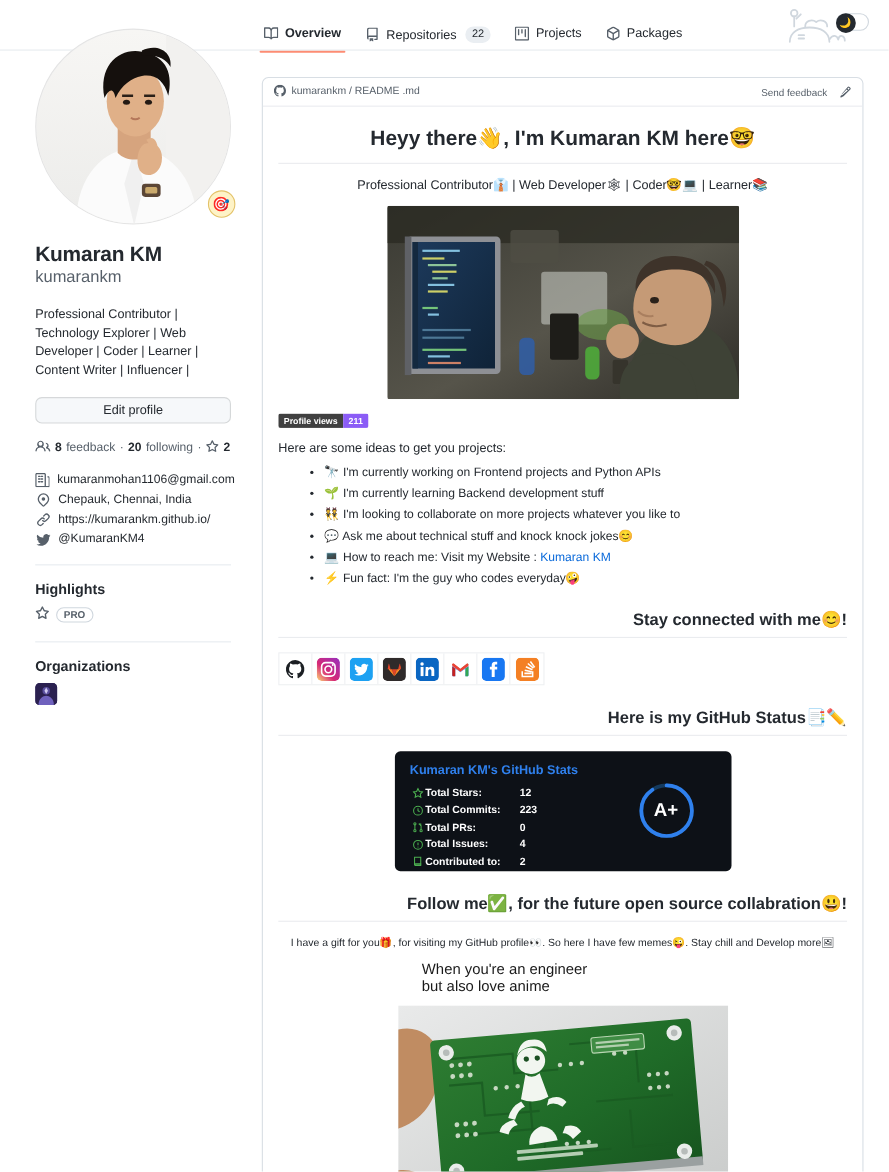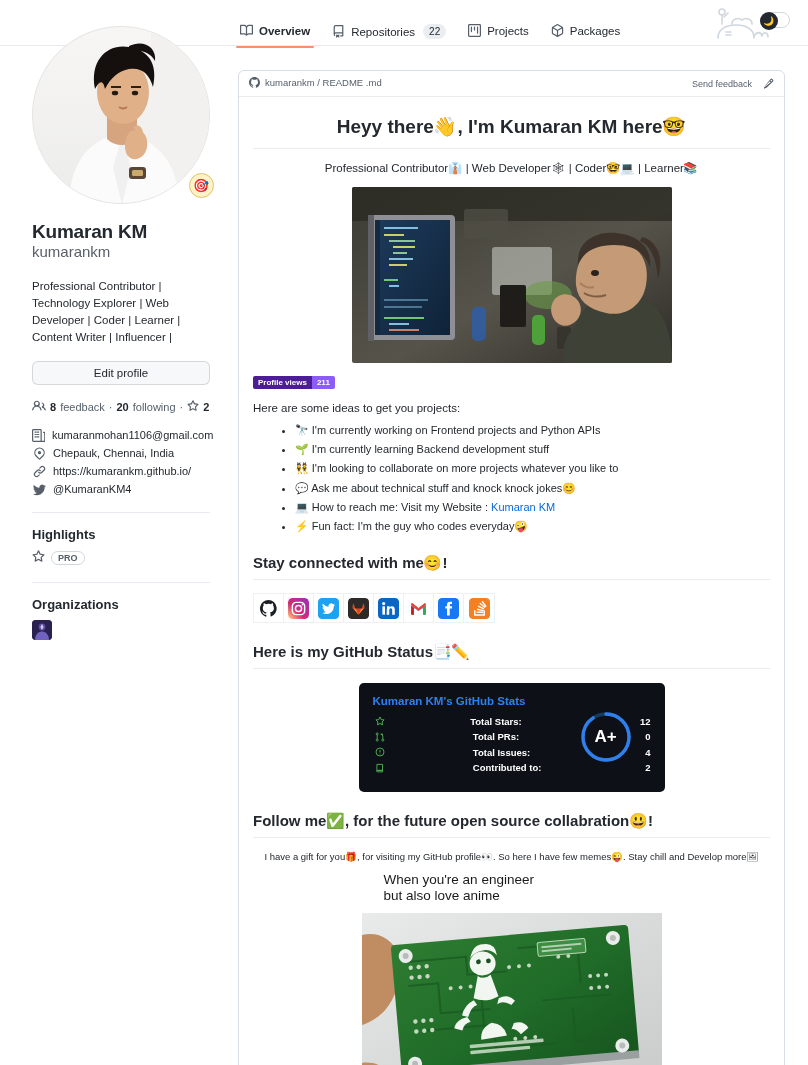--- a/index.html
+++ b/index.html
@@ -254,42 +254,42 @@
   .views-badge {
     display:inline-flex;
     margin-top:13px;
     height:13px;
     border-radius:2px;
     overflow:hidden;
     font-size:8px;
     font-weight:700;
     line-height:13px;
   }
-  .views-label { background:#4c1d95; color:#fff; padding:0 5px; }
+  .views-label { background:#404040; color:#fff; padding:0 5px; }
   .views-count { background:#8b5cf6; color:#fff; padding:0 5px; }
   .ideas {
     margin-top:13px;
     font-size:11.5px;
     color:#24292f;
   }
   ul.md-list {
     margin: 9px 0 0 0;
     padding-left: 26px;
     font-size:11px;
     color:#24292f;
   }
   ul.md-list li { margin-bottom: 4.5px; line-height:1.35;margin-left:16px; }
   ul.md-list li::marker { color:#24292f; }
   a.md-link { color:#0969da; text-decoration:none; }
 
   h2.md {
     margin: 20px 0 0 0;
     font-size:15px;
     font-weight:600;
-    text-align:left;
+    text-align:right;
     padding-bottom:7px;
     border-bottom:1px solid #eaecef;
   }
   .social-row {
     display:flex;
     margin-top:13px;
     border:1px solid #eef0f2;
     width: fit-content;
   }
   .social-cell {
@@ -316,21 +316,20 @@
     color:#2f80ed;
     margin-bottom:6px;
   }
   .stat-line {
     display:flex;
     align-items:center;
     font-size:9.5px;
     font-weight:700;
     color:#ffffff;
     height:15.5px;
-    justify-content:space-between;
   }
   .stat-line .sico { width:14px; color:#4caf50; display:inline-flex; justify-content:center; }
   .stat-line .slabel { width:86px; }
   .stat-line .sval { font-weight:600; }
   .rank-circle {
     position:absolute;
     right:32px; top:27px;
     width:54px; height:54px;
   }
   .rank-text {
@@ -763,20 +762,30 @@
       <div class="stat-line">
         <span class="sico">
           <svg width="10" height="10" viewBox="0 0 16 16" fill="none" stroke="currentColor" stroke-width="1.6">
               <path d="M8 1.5 10 5.7l4.6.6-3.3 3.2.8 4.6L8 12l-4.1 2.1.8-4.6L1.4 6.3 6 5.7z"></path>
             </svg>
         </span>
         <span class="slabel">Total Stars:</span>
         <span class="sval">12</span>
       </div>
 
+      <div class="stat-line">
+        <span class="sico">
+          <svg width="10" height="10" viewBox="0 0 16 16" fill="none" stroke="currentColor" stroke-width="1.5">
+              <circle cx="8" cy="8" r="6.4"></circle>
+              <path d="M8 4.4V8l2.4 1.6"></path>
+            </svg>
+        </span>
+        <span class="slabel">Total Commits:</span>
+        <span class="sval">223</span>
+      </div>
 
       <div class="stat-line">
         <span class="sico">
           <svg width="10" height="10" viewBox="0 0 16 16" fill="none" stroke="currentColor" stroke-width="1.5">
               <circle cx="3.5" cy="3" r="1.6"></circle>
               <circle cx="3.5" cy="13" r="1.6"></circle>
               <path d="M3.5 4.6v6.8"></path>
               <circle cx="12.5" cy="13" r="1.6"></circle>
               <path d="M12.5 11.4V6.2L9.6 3.3"></path>
               <path d="M9 3.2h3v3"></path>

